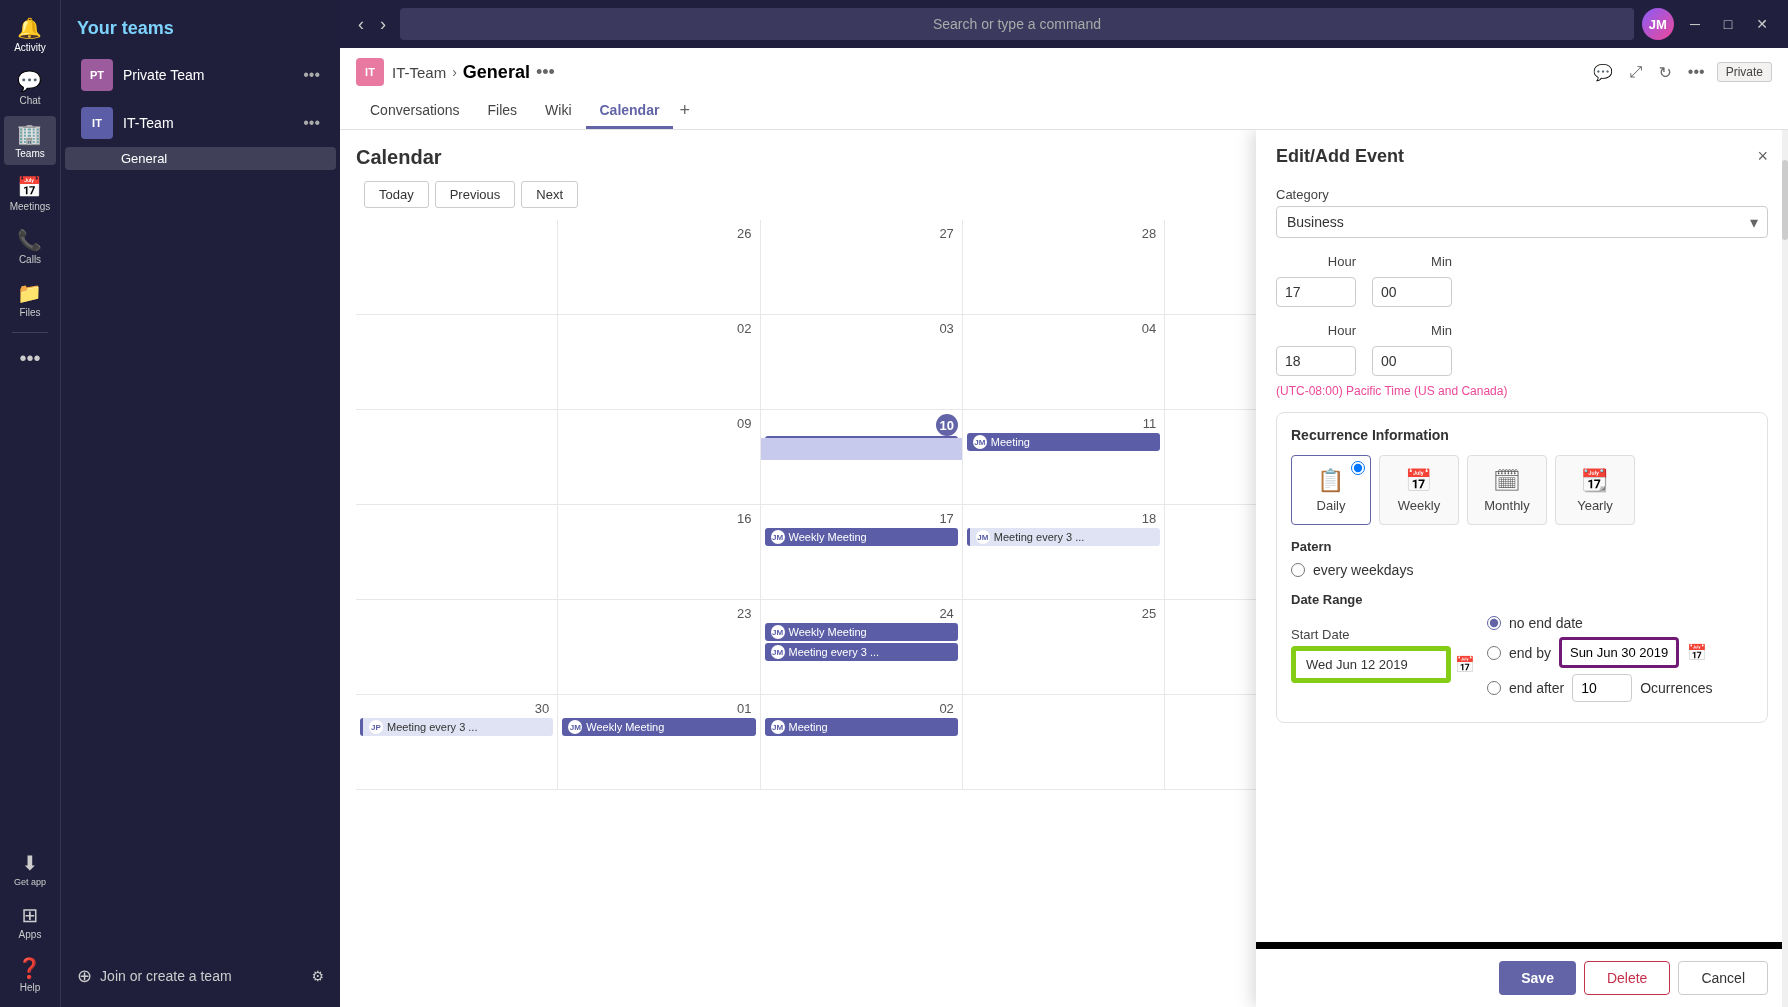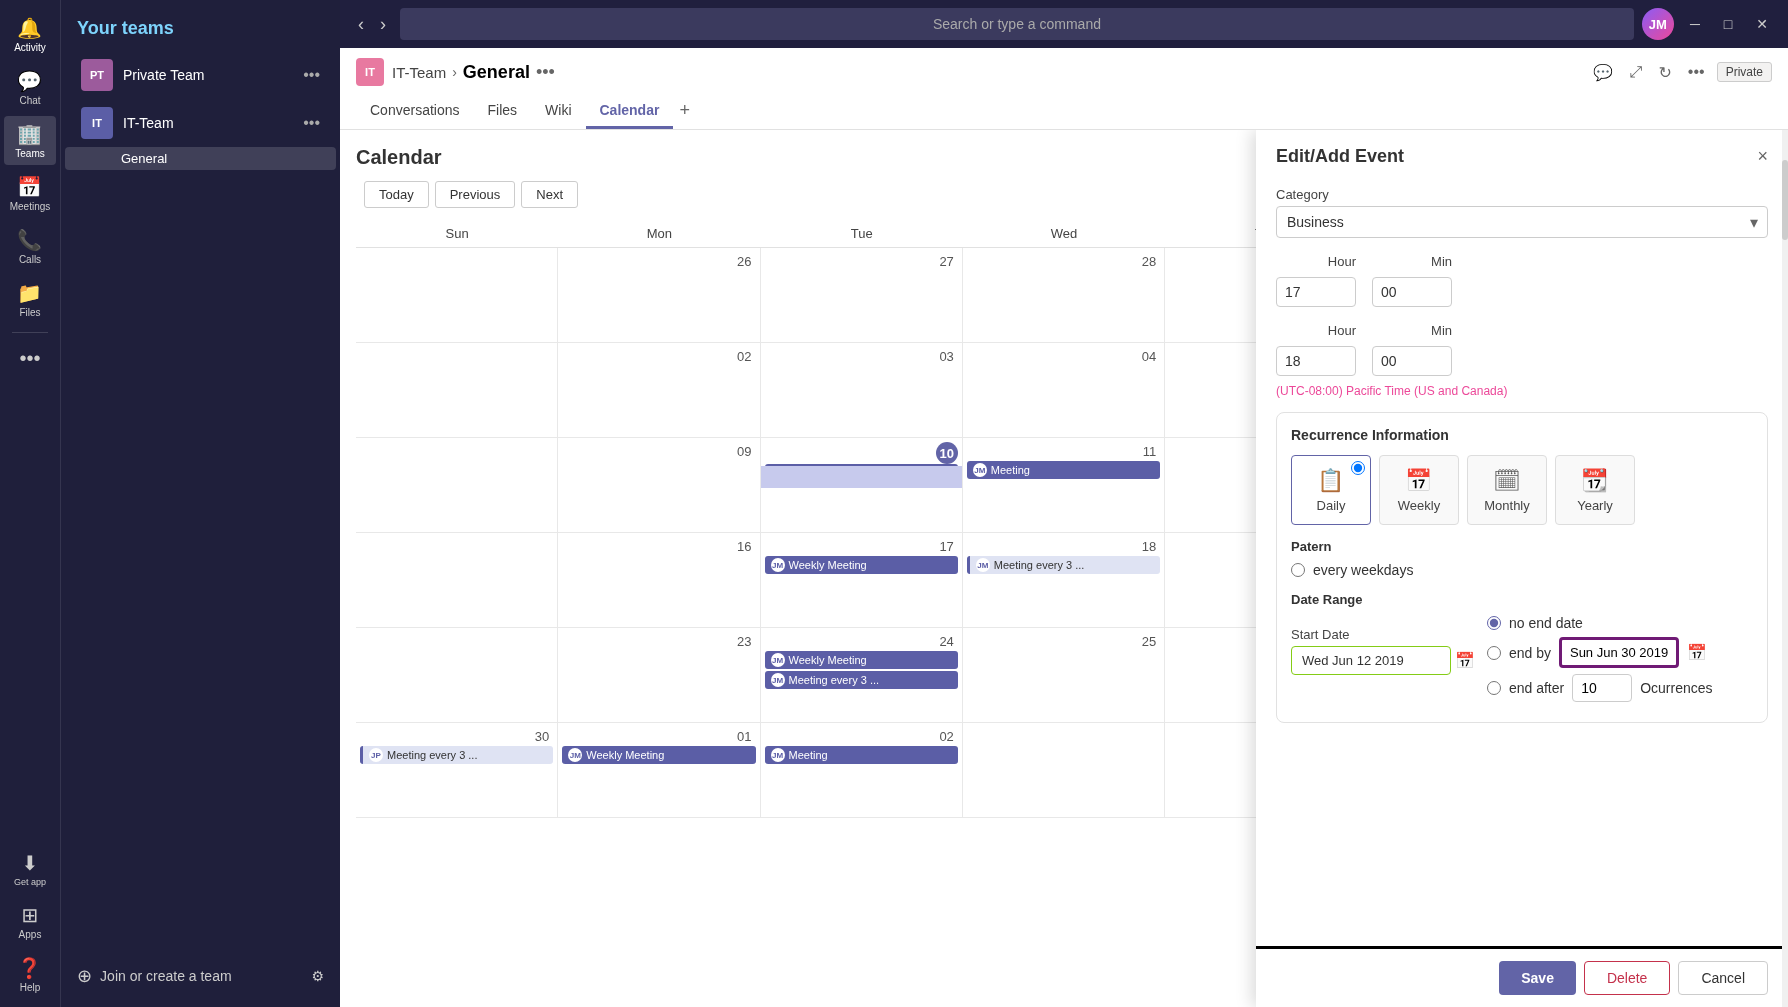--- a/index.html
+++ b/index.html
@@ -359,21 +359,21 @@
       border-radius: 4px;
       font-size: 14px;
       text-align: center;
     }
     .pattern-label { font-size: 14px; color: #333; }
     .date-range-title { font-size: 13px; font-weight: 700; color: #333; margin-top: 14px; margin-bottom: 8px; }
     .date-range-row { display: flex; align-items: flex-start; gap: 12px; margin-bottom: 6px; }
     .date-input-wrapper { display: flex; align-items: center; gap: 4px; }
     .date-input {
       padding: 6px 10px;
-      border: 1px solid #84cc16;
+      border: 5px solid #84cc16;
       border-radius: 4px;
       font-size: 13px;
       color: #333;
       width: 160px;
     }
     .cal-icon-btn { background: none; border: none; cursor: pointer; font-size: 16px; color: #666; }
     .end-options { flex: 1; display: flex; flex-direction: column; gap: 6px; }
     .end-option-row { display: flex; align-items: center; gap: 8px; }
     .occurrences-input {
       width: 60px;
@@ -388,21 +388,21 @@
       border-radius: 4px;
       font-size: 13px;
       width: 120px;
       color: #000000;
     }
     .edit-panel-footer {
       display: flex;
       justify-content: flex-end;
       gap: 8px;
       padding: 12px 20px;
-      border-top: 3px solid #000000;
+      border-top: 7px solid #000000;
       flex-shrink: 0;
     }
     .btn-primary {
       background: #6264a7;
       color: #fff;
       border: none;
       padding: 8px 22px;
       border-radius: 4px;
       font-size: 14px;
       cursor: pointer;
@@ -581,29 +581,20 @@
 
     <div class="calendar-area" style="width:100%;">
       <div class="calendar-title">Calendar</div>
       <div class="calendar-nav">
         <button class="cal-nav-btn">Today</button>
         <button class="cal-nav-btn">Previous</button>
         <button class="cal-nav-btn">Next</button>
         <span class="calendar-month-label">June 2019</span>
       </div>
       <div class="calendar-grid">
-        <div class="cal-header-row">
-          <div class="cal-day-header">Sun</div>
-          <div class="cal-day-header">Mon</div>
-          <div class="cal-day-header">Tue</div>
-          <div class="cal-day-header">Wed</div>
-          <div class="cal-day-header">Thu</div>
-          <div class="cal-day-header">Fri</div>
-          <div class="cal-day-header">Sat</div>
-        </div>
         <div class="cal-body" id="cal-body">
             <div class="cal-cell"></div>
             <div class="cal-cell">
               <div class="cal-date">26</div>
             </div>
             <div class="cal-cell">
               <div class="cal-date">27</div>
             </div>
             <div class="cal-cell">
               <div class="cal-date">28</div>

